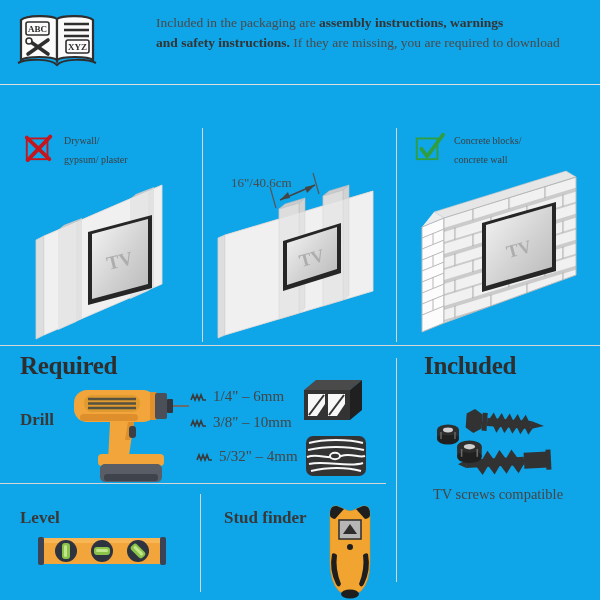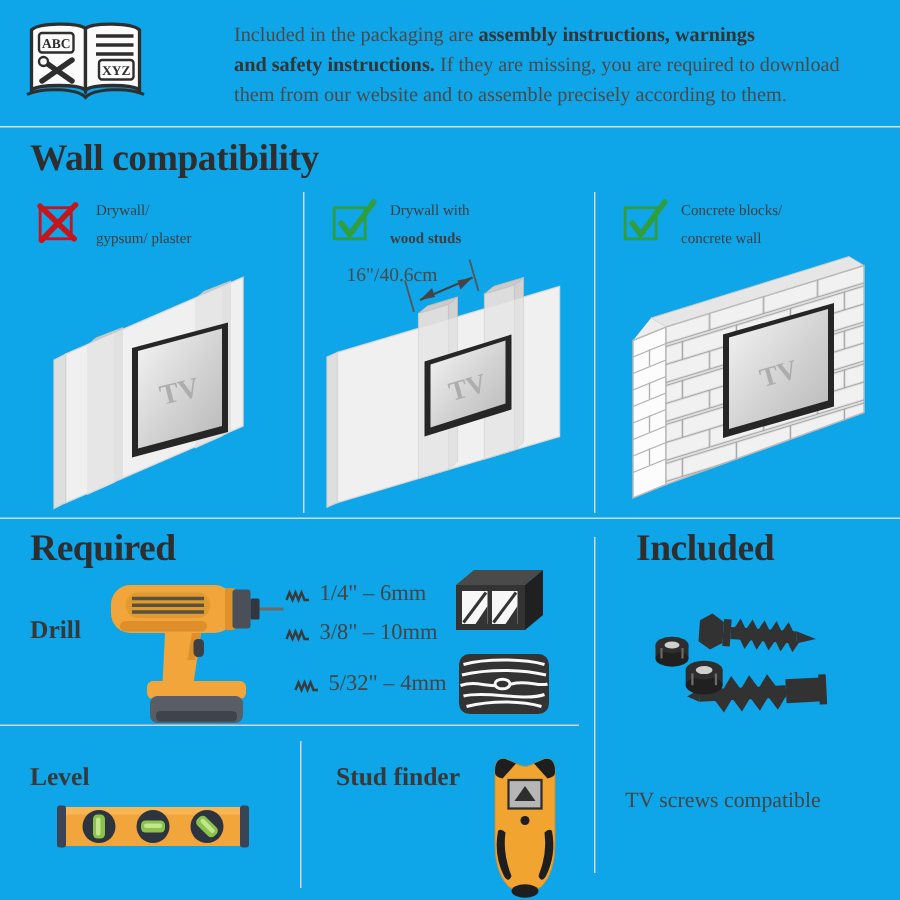--- a/index.html
+++ b/index.html
@@ -50,52 +50,40 @@
       <line x1="14" y1="29" x2="34" y2="43" stroke="#2e2e2e" stroke-width="3.6" stroke-linecap="round"></line>
       <line x1="34" y1="29" x2="14" y2="43" stroke="#2e2e2e" stroke-width="3.6" stroke-linecap="round"></line>
       <circle cx="15" cy="30" r="3" fill="#fbfbfb" stroke="#2e2e2e" stroke-width="1.6"></circle>
       <path d="M50,13 H75 M50,19 H75 M50,25 H75" stroke="#2e2e2e" stroke-width="2.4"></path>
       <rect x="52" y="29" width="23" height="13" rx="2" fill="none" stroke="#2e2e2e" stroke-width="1.6"></rect>
       <text x="63.5" y="39" font-size="9" font-weight="bold" text-anchor="middle" fill="#2e2e2e">XYZ</text>
     </svg>
     <div class="abs notice-text" style="left:112px;top:13px;margin-left:44px;">
       <span>Included in the packaging are </span><b>assembly instructions, warnings</b><br>
       <b>and safety instructions.</b><span> If they are missing, you are required to download</span><br>
-      <span>them from our website and to assemble precisely according to them.</span>
     </div>
   </div>
   <div class="hline" style="left:0;top:84px;width:600px;background:#dedede;"></div>
 
-  <div class="abs h1" style="left:20px;top:92px;">Wall compatibility</div>
 
   <div class="vline" style="left:202px;top:128px;height:214px;"></div>
   <div class="vline" style="left:396px;top:128px;height:214px;"></div>
 
   <div class="abs col-head" style="left:22px;top:130px;width:172px;">
     <svg width="34" height="32" viewBox="0 0 36 34">
       <rect x="5" y="9" width="22" height="22" fill="none" stroke="#c4161c" stroke-width="2"></rect>
       <line x1="5" y1="8" x2="29" y2="31" stroke="#c4161c" stroke-width="4" stroke-linecap="round"></line>
       <line x1="30" y1="7" x2="6" y2="32" stroke="#c4161c" stroke-width="4" stroke-linecap="round"></line>
     </svg>
     <div class="col-label">
       <span>Drywall/</span><br>
       <span>gypsum/ plaster</span>
     </div>
   </div>
 
-  <div class="abs col-head" style="left:218px;top:130px;width:172px;">
-    <svg width="34" height="32" viewBox="0 0 36 34">
-      <rect x="5" y="9" width="22" height="22" fill="none" stroke="#2f9e3f" stroke-width="2"></rect>
-      <path d="M10,20 L16,28 L33,5" fill="none" stroke="#2f9e3f" stroke-width="4" stroke-linecap="round" stroke-linejoin="round"></path>
-    </svg>
-    <div class="col-label">
-      <span>Drywall with</span><br>
-      <b>wood studs</b>
-    </div>
-  </div>
 
   <div class="abs col-head" style="left:412px;top:130px;width:180px;">
     <svg width="34" height="32" viewBox="0 0 36 34">
       <rect x="5" y="9" width="22" height="22" fill="none" stroke="#2f9e3f" stroke-width="2"></rect>
       <path d="M10,20 L16,28 L33,5" fill="none" stroke="#2f9e3f" stroke-width="4" stroke-linecap="round" stroke-linejoin="round"></path>
     </svg>
     <div class="col-label">
       <span>Concrete blocks/</span><br>
       <span>concrete wall</span>
     </div>
@@ -309,17 +297,17 @@
     <g transform="translate(24,32) scale(1.12)">
       <rect x="1" y="6" width="22" height="9" fill="#2e2e2e"></rect>
       <ellipse cx="12" cy="15" rx="11" ry="5.5" fill="#202020"></ellipse>
       <ellipse cx="12" cy="6" rx="11" ry="5.5" fill="#2e2e2e"></ellipse>
       <ellipse cx="12" cy="6" rx="5" ry="2.4" fill="#cfcfcf"></ellipse>
       <line x1="5" y1="8" x2="5" y2="15" stroke="#6b6b6b" stroke-width="1.4"></line>
       <line x1="19" y1="8" x2="19" y2="15" stroke="#6b6b6b" stroke-width="1.4"></line>
     </g>
   </svg>
 
-  <div class="abs caption" style="left:386px;top:484px;width:192px;margin-top:40px;">
+  <div class="abs caption" style="left:402px;top:484px;width:192px;">
     <span>TV screws compatible</span><br>
   </div>
 
 </div>
 
 </body></html>

